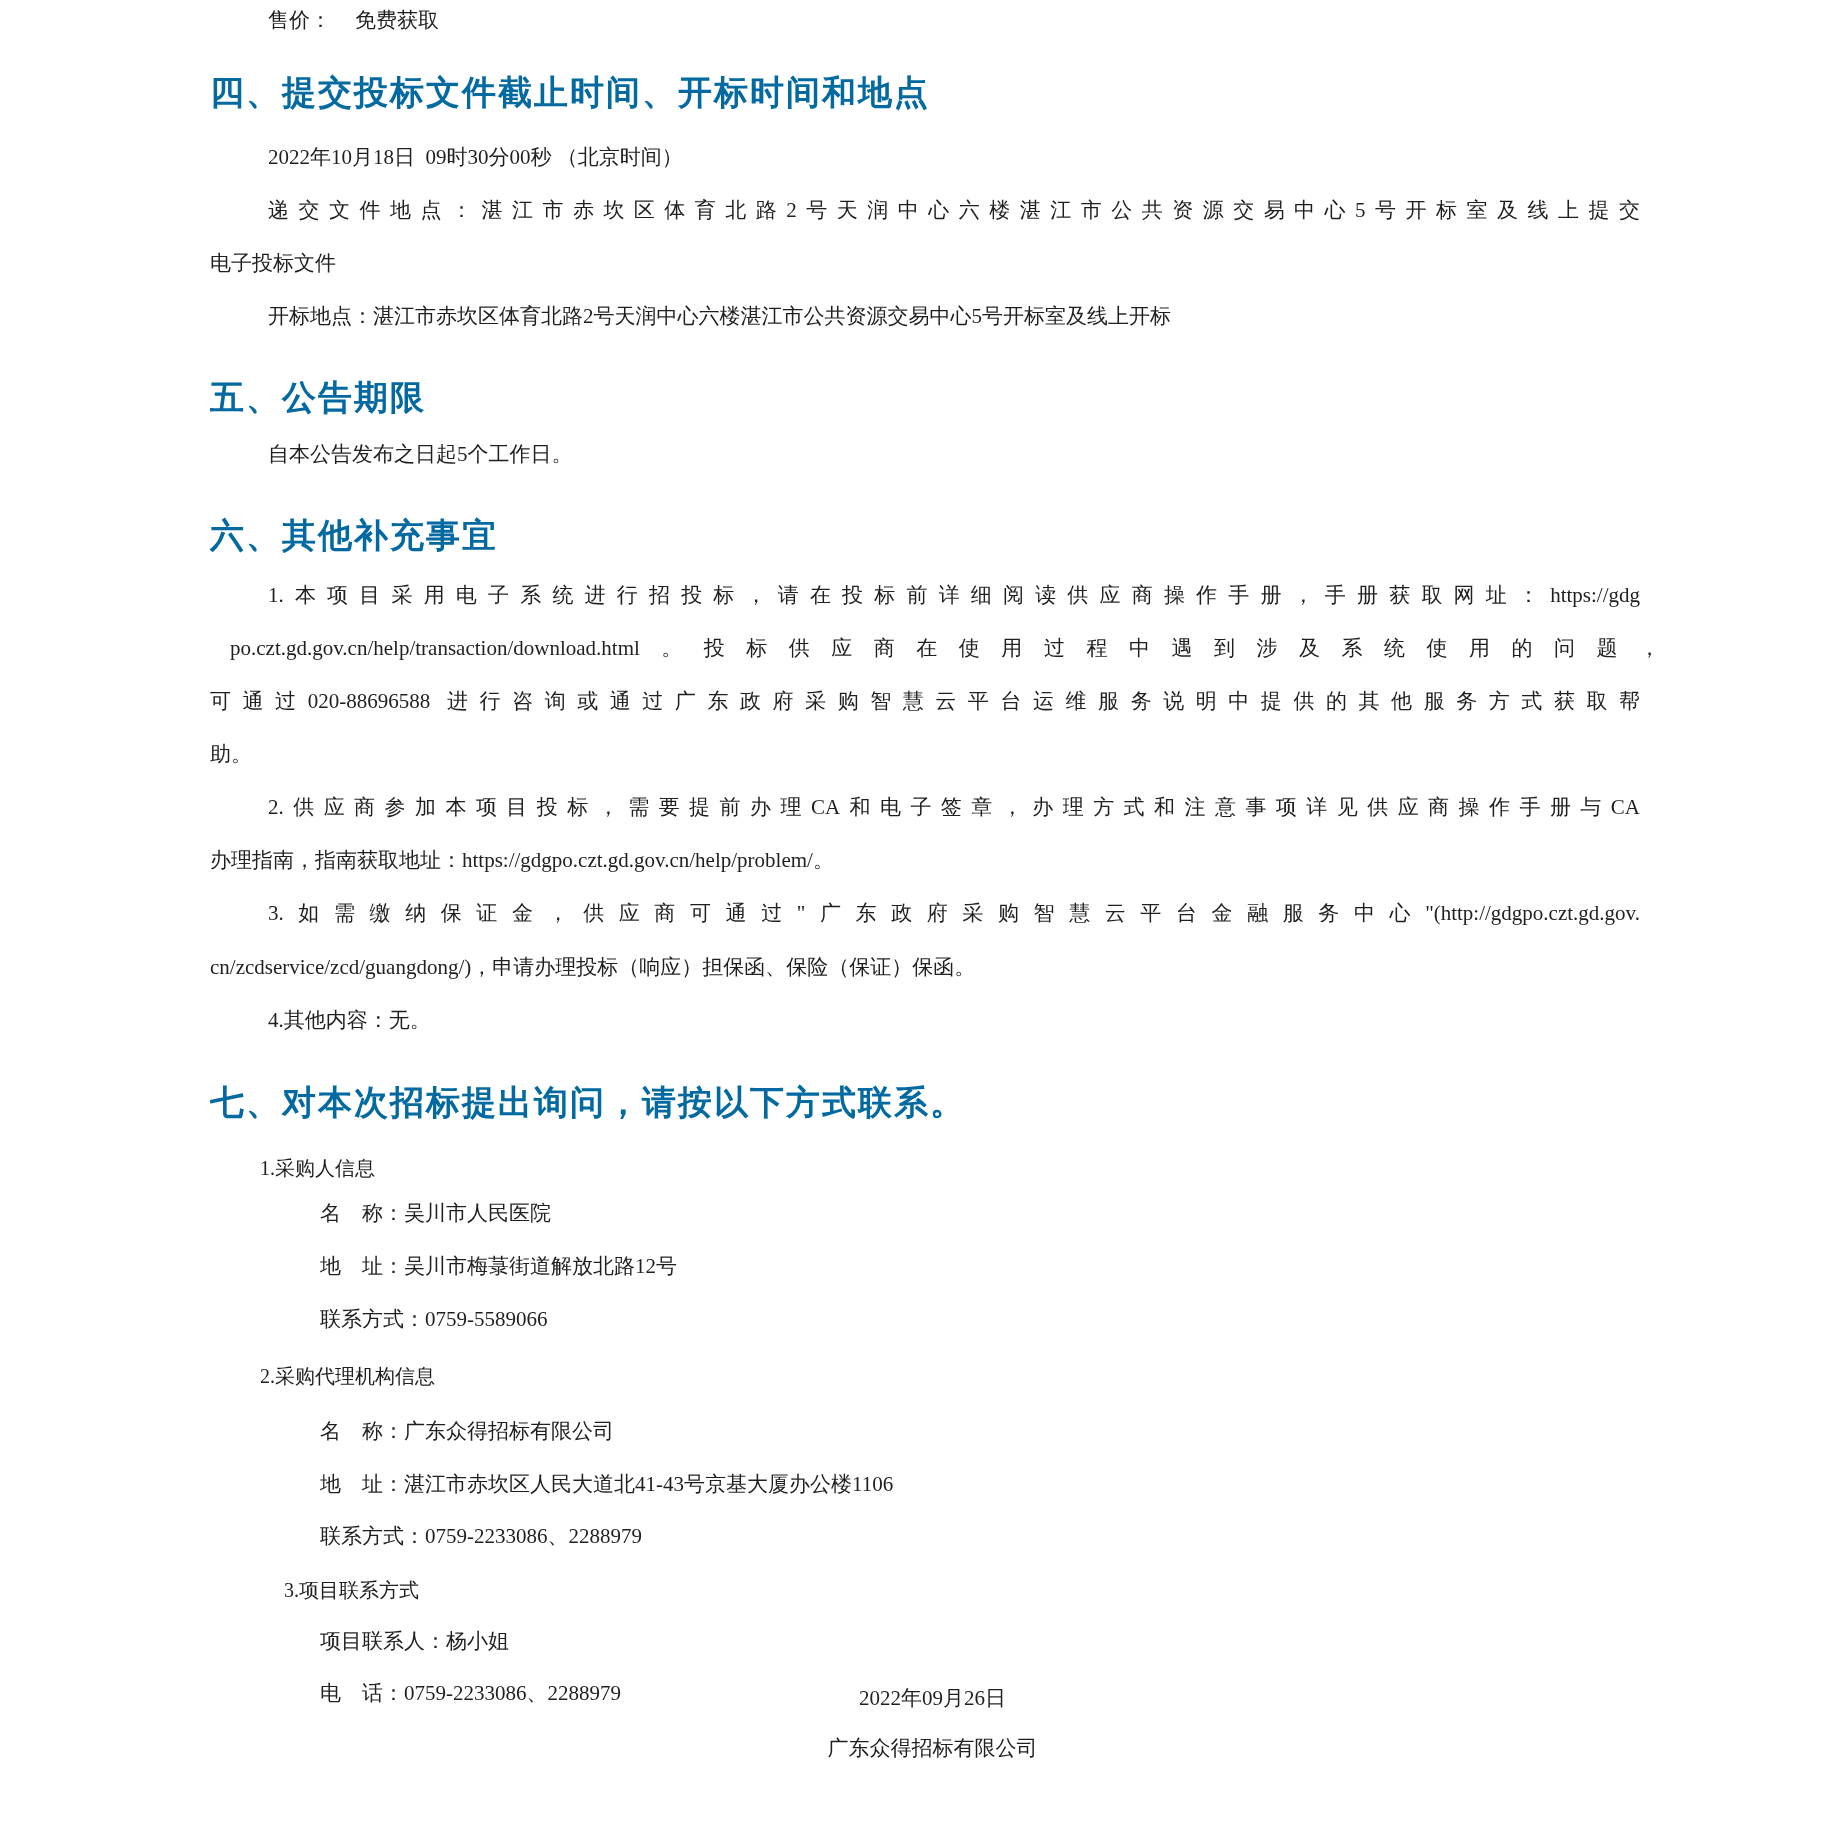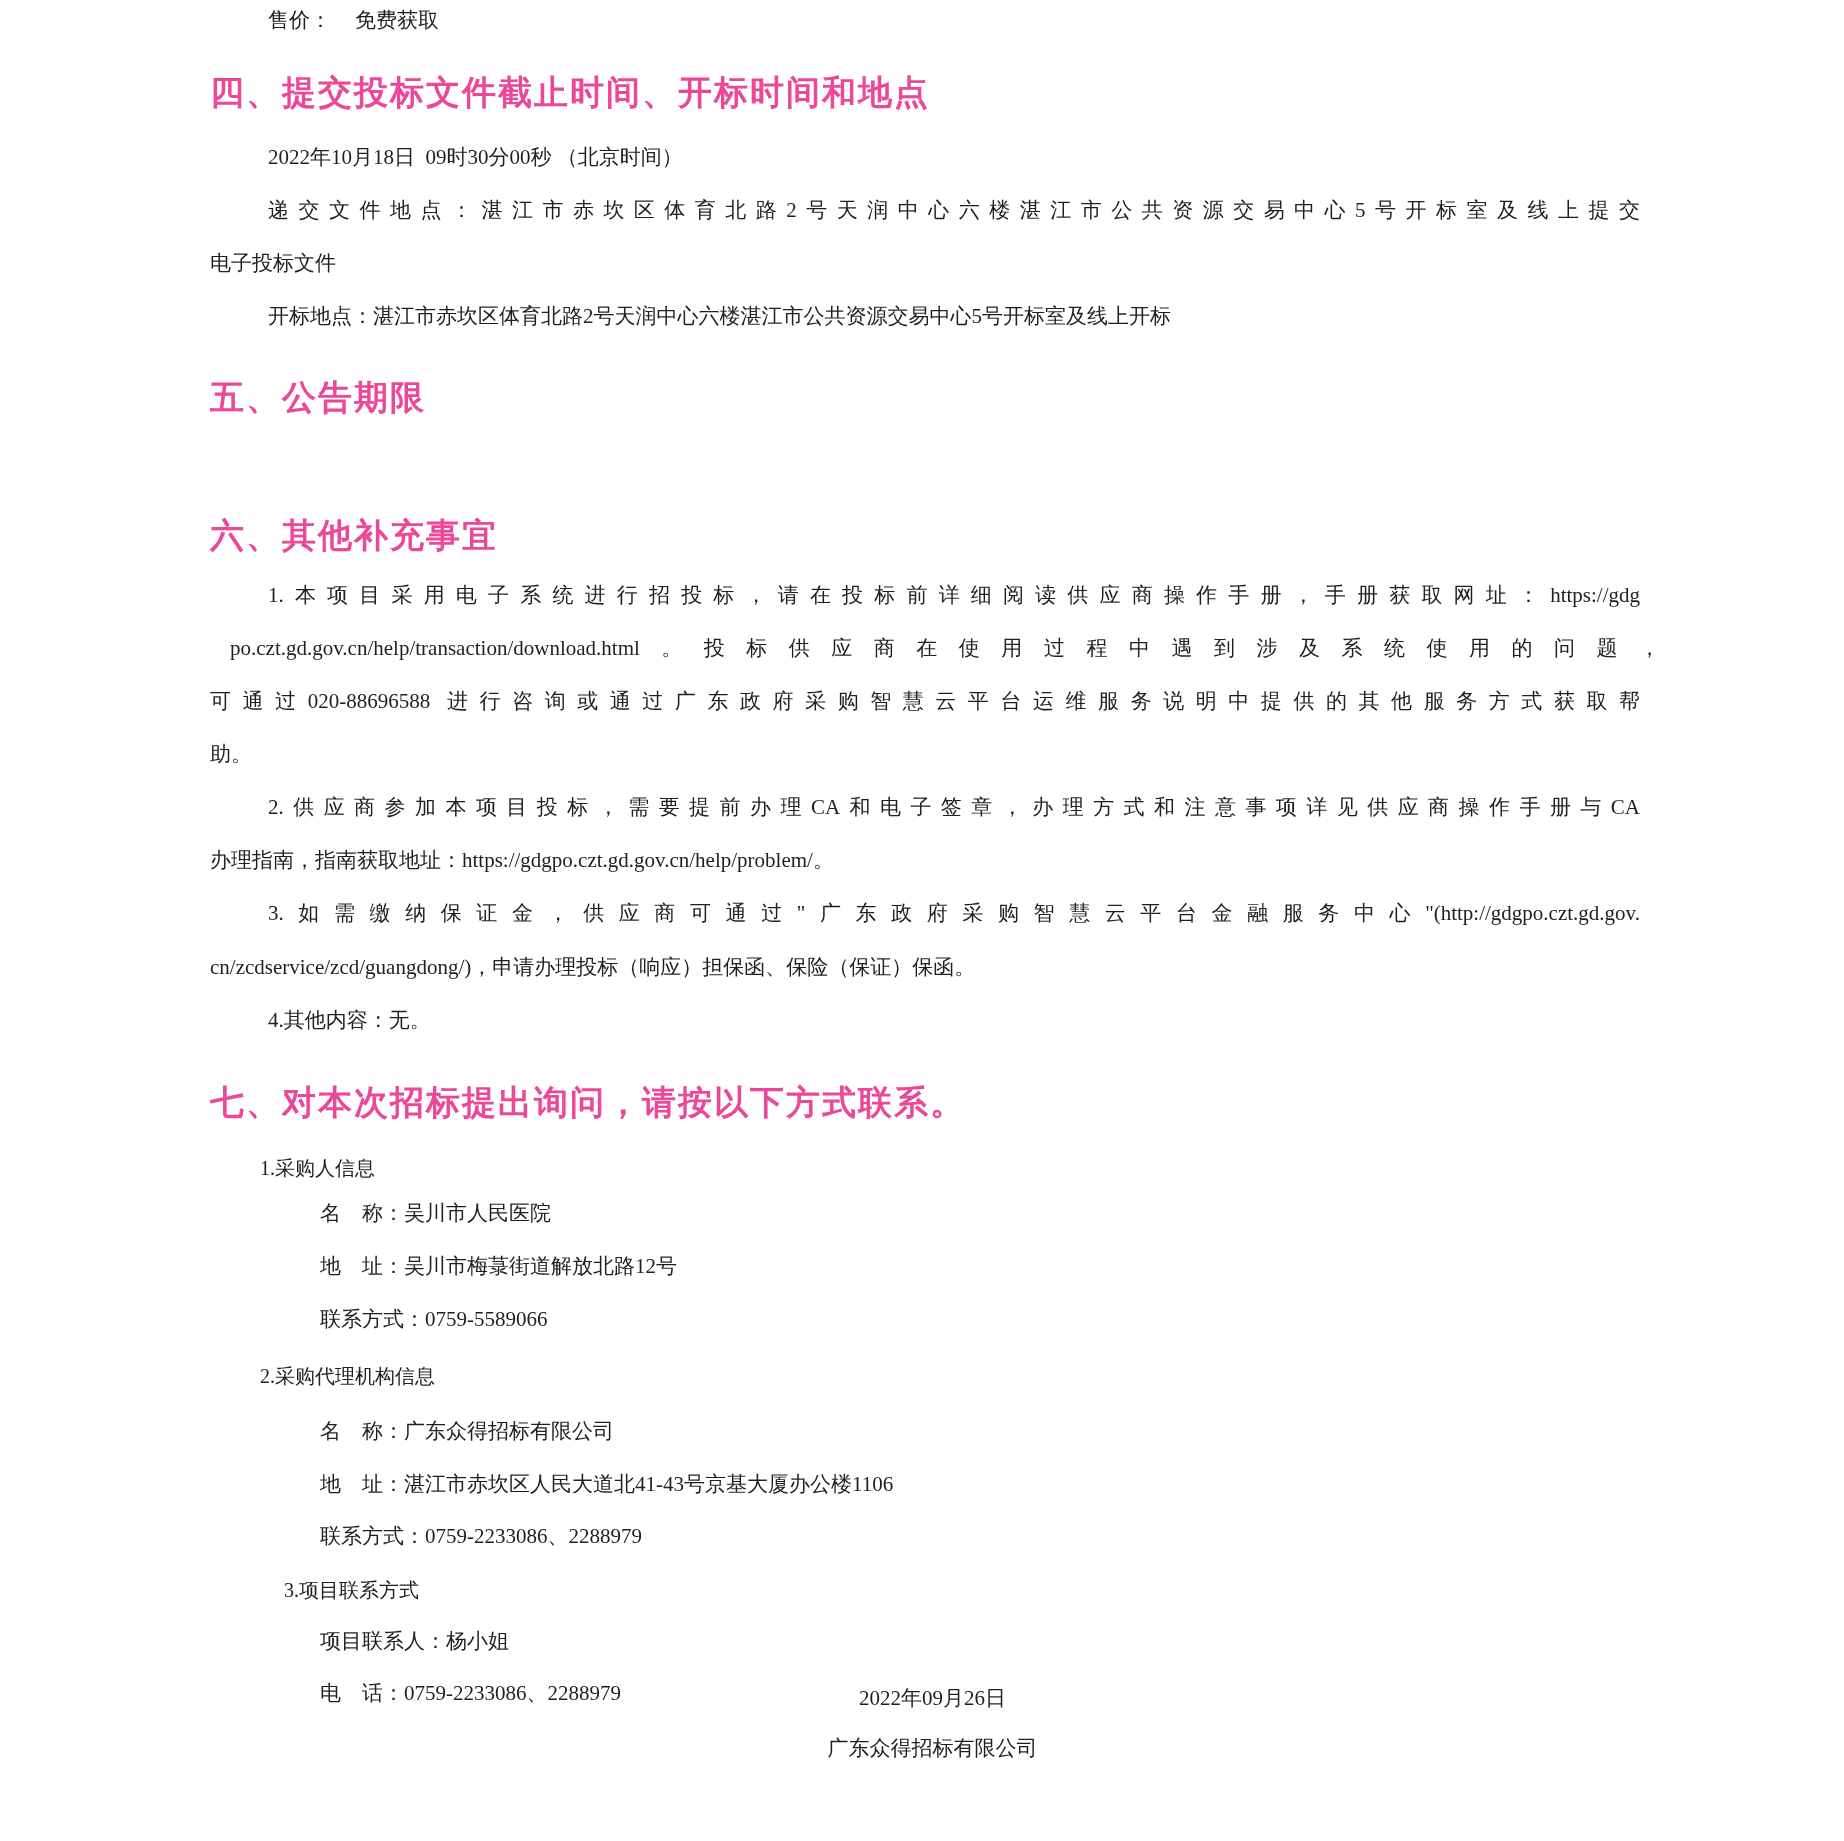--- a/index.html
+++ b/index.html
@@ -22,21 +22,21 @@
   
   .fill{
     white-space:normal;
     text-align:justify;
     text-align-last:justify;
   }
   .h{
     font-size:34px;
     font-weight:bold;
     letter-spacing:2px;
-    color:#ec4899;
+    color:#0369a1;
   }
   .sub{font-size:20px;}
   .sig{
     left:210px;
     width:1445px;
     text-align:center;
   }
   .gap{display:inline-block;width:24px;}
 </style>
 </head>
@@ -46,20 +46,21 @@
 
   <div class="line" style="left:268px; top:8px;"><span>售价：</span><span class="gap"></span><span>免费获取</span></div>
 
   <div class="line h" style="left:210px; top:73px;">四、提交投标文件截止时间、开标时间和地点</div>
   <div class="line" style="left:268px; top:145px;">2022年10月18日  09时30分00秒 （北京时间）</div>
   <div class="line fill" style="left:268px; top:198px; width:1372px;">递交文件地点：湛江市赤坎区体育北路2号天润中心六楼湛江市公共资源交易中心5号开标室及线上提交</div>
   <div class="line" style="left:210px; top:251px;">电子投标文件</div>
   <div class="line" style="left:268px; top:304px;">开标地点：湛江市赤坎区体育北路2号天润中心六楼湛江市公共资源交易中心5号开标室及线上开标</div>
 
   <div class="line h" style="left:210px; top:378px;">五、公告期限</div>
+  <div class="line" style="left:268px; top:442px;">自本公告发布之日起5个工作日。</div>
 
   <div class="line h" style="left:210px; top:516px;">六、其他补充事宜</div>
   <div class="line fill" style="left:268px; top:583px; width:1372px;">1.本项目采用电子系统进行招投标，请在投标前详细阅读供应商操作手册，手册获取网址：https://gdg</div>
   <div class="line fill" style="left:210px; top:636px; width:1430px;margin-left:20px;">po.czt.gd.gov.cn/help/transaction/download.html。投标供应商在使用过程中遇到涉及系统使用的问题，</div>
   <div class="line fill" style="left:210px; top:689px; width:1430px;">可通过020-88696588 进行咨询或通过广东政府采购智慧云平台运维服务说明中提供的其他服务方式获取帮</div>
   <div class="line" style="left:210px; top:742px;">助。</div>
   <div class="line fill" style="left:268px; top:795px; width:1372px;">2.供应商参加本项目投标，需要提前办理CA和电子签章，办理方式和注意事项详见供应商操作手册与CA</div>
   <div class="line" style="left:210px; top:848px;">办理指南，指南获取地址：https://gdgpo.czt.gd.gov.cn/help/problem/。</div>
   <div class="line fill" style="left:268px; top:901px; width:1372px;">3.如需缴纳保证金，供应商可通过"广东政府采购智慧云平台金融服务中心"(http://gdgpo.czt.gd.gov.</div>
   <div class="line" style="left:210px; top:955px;">cn/zcdservice/zcd/guangdong/)，申请办理投标（响应）担保函、保险（保证）保函。</div>

